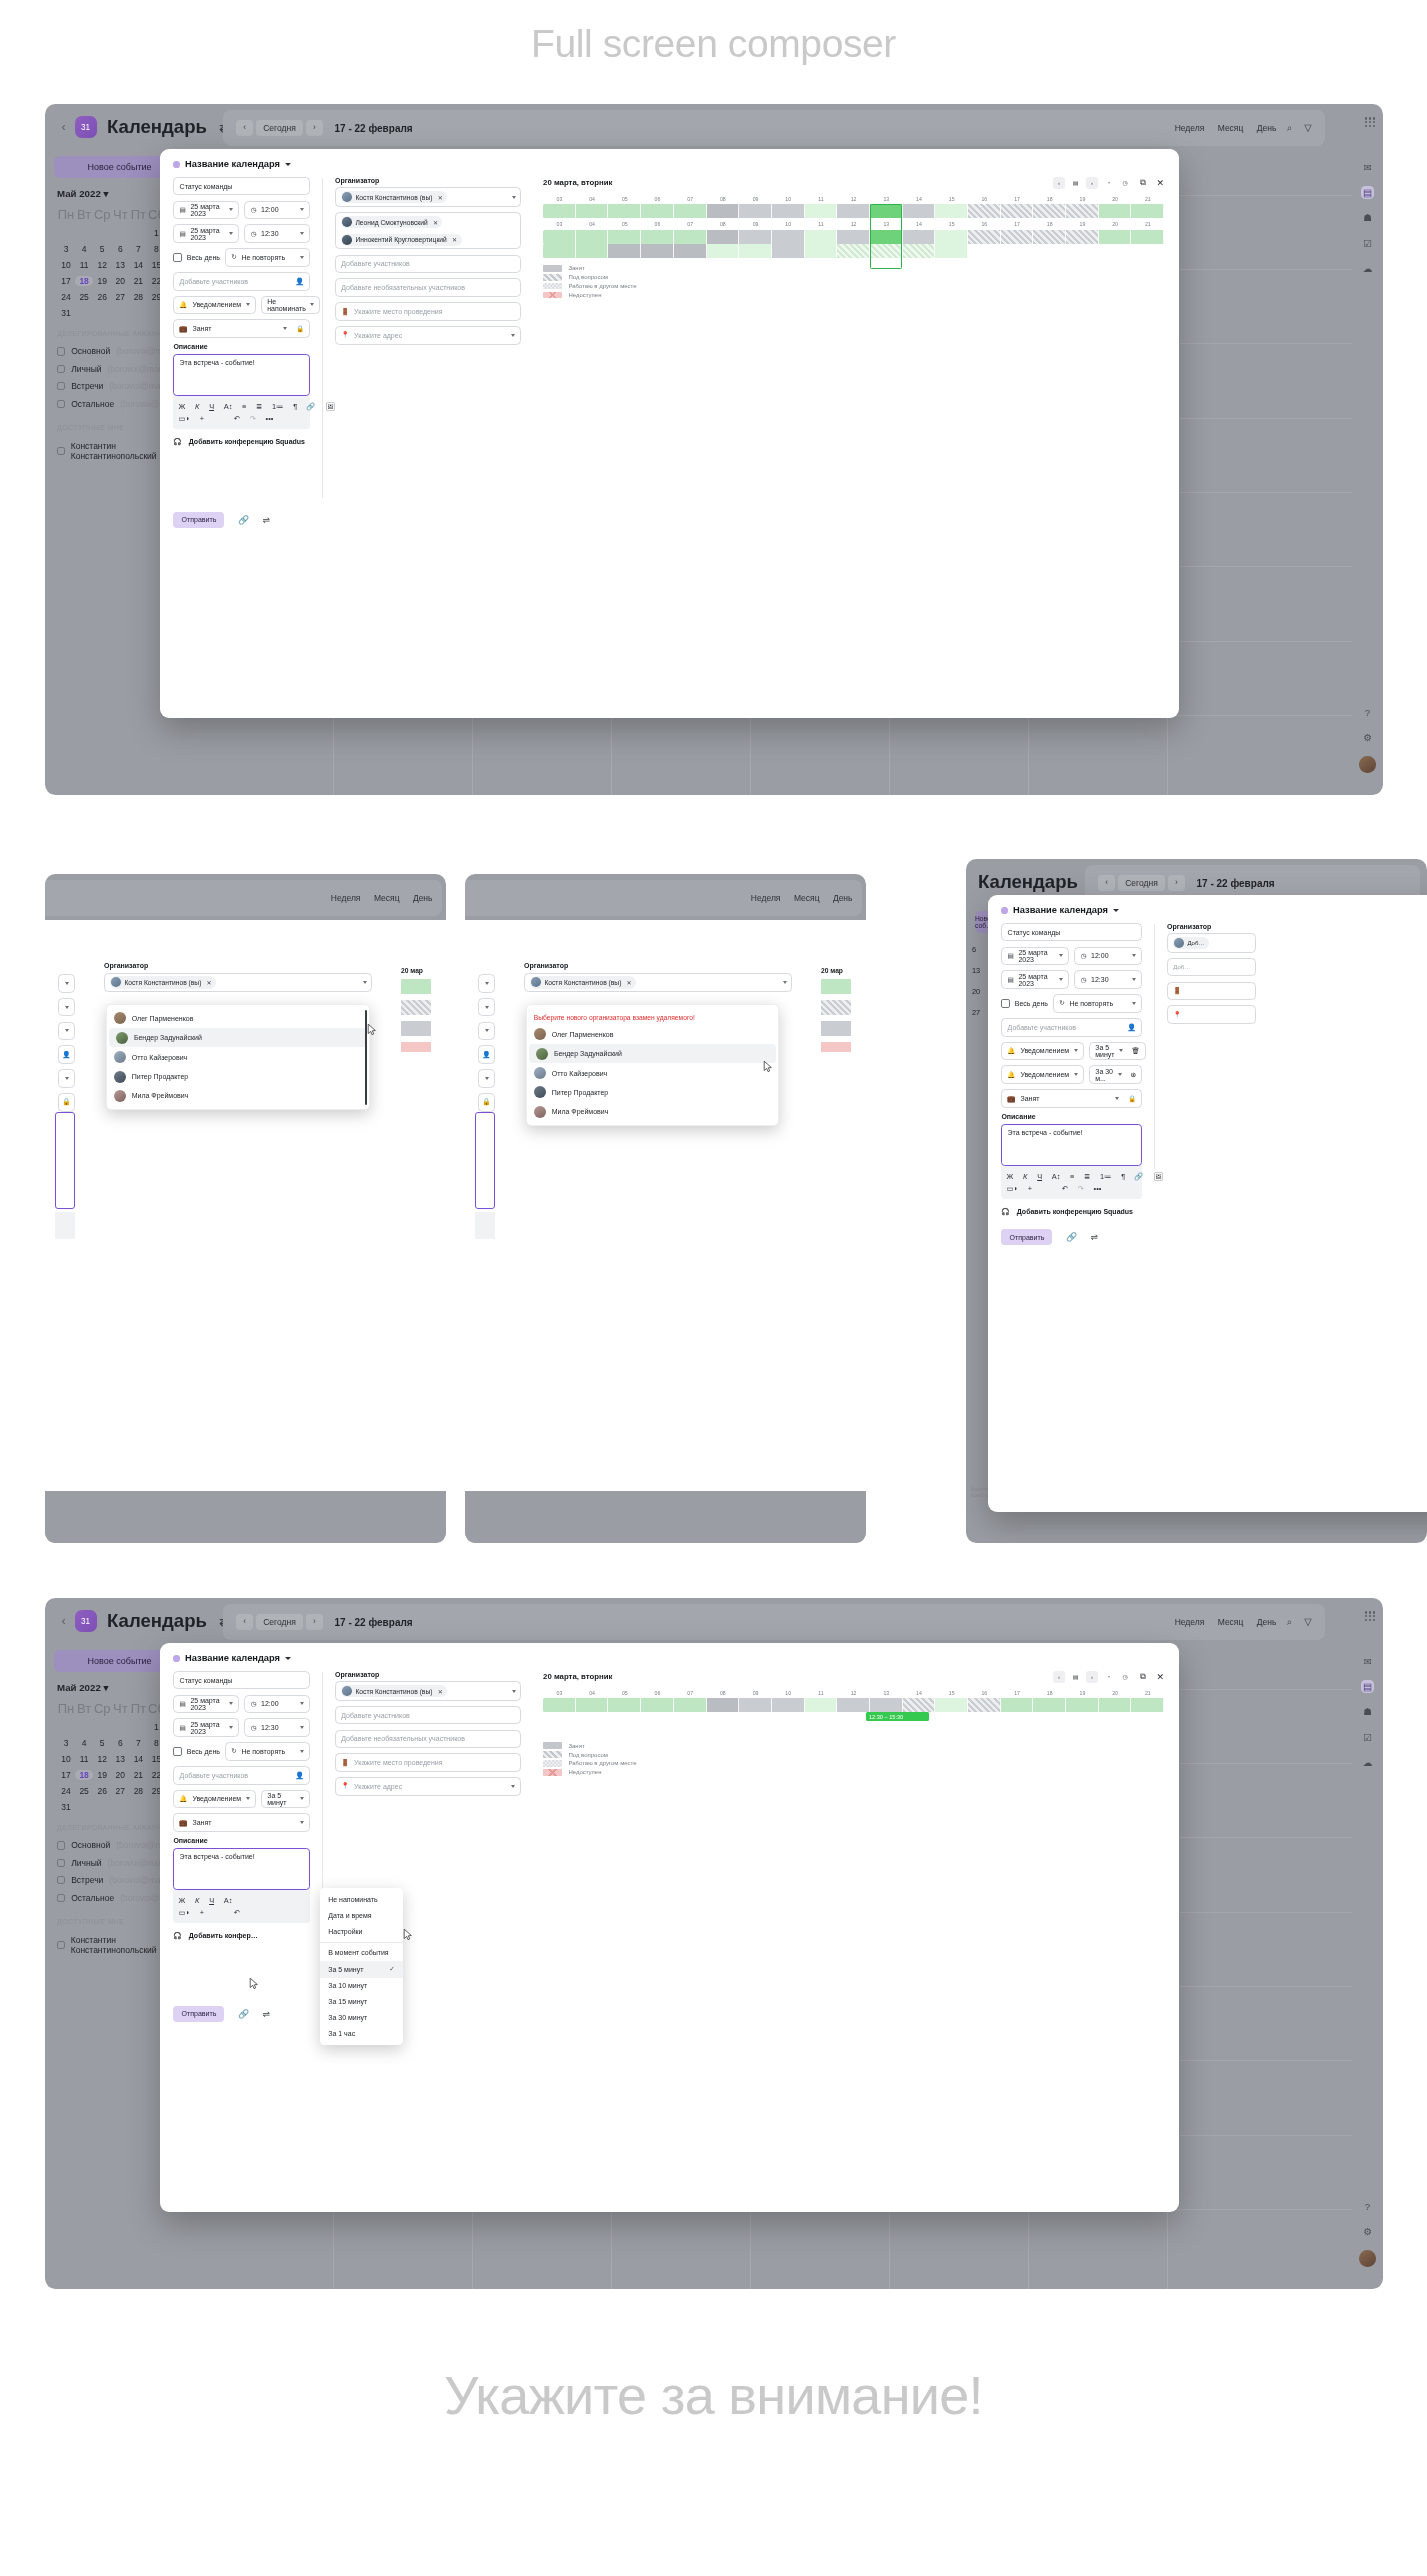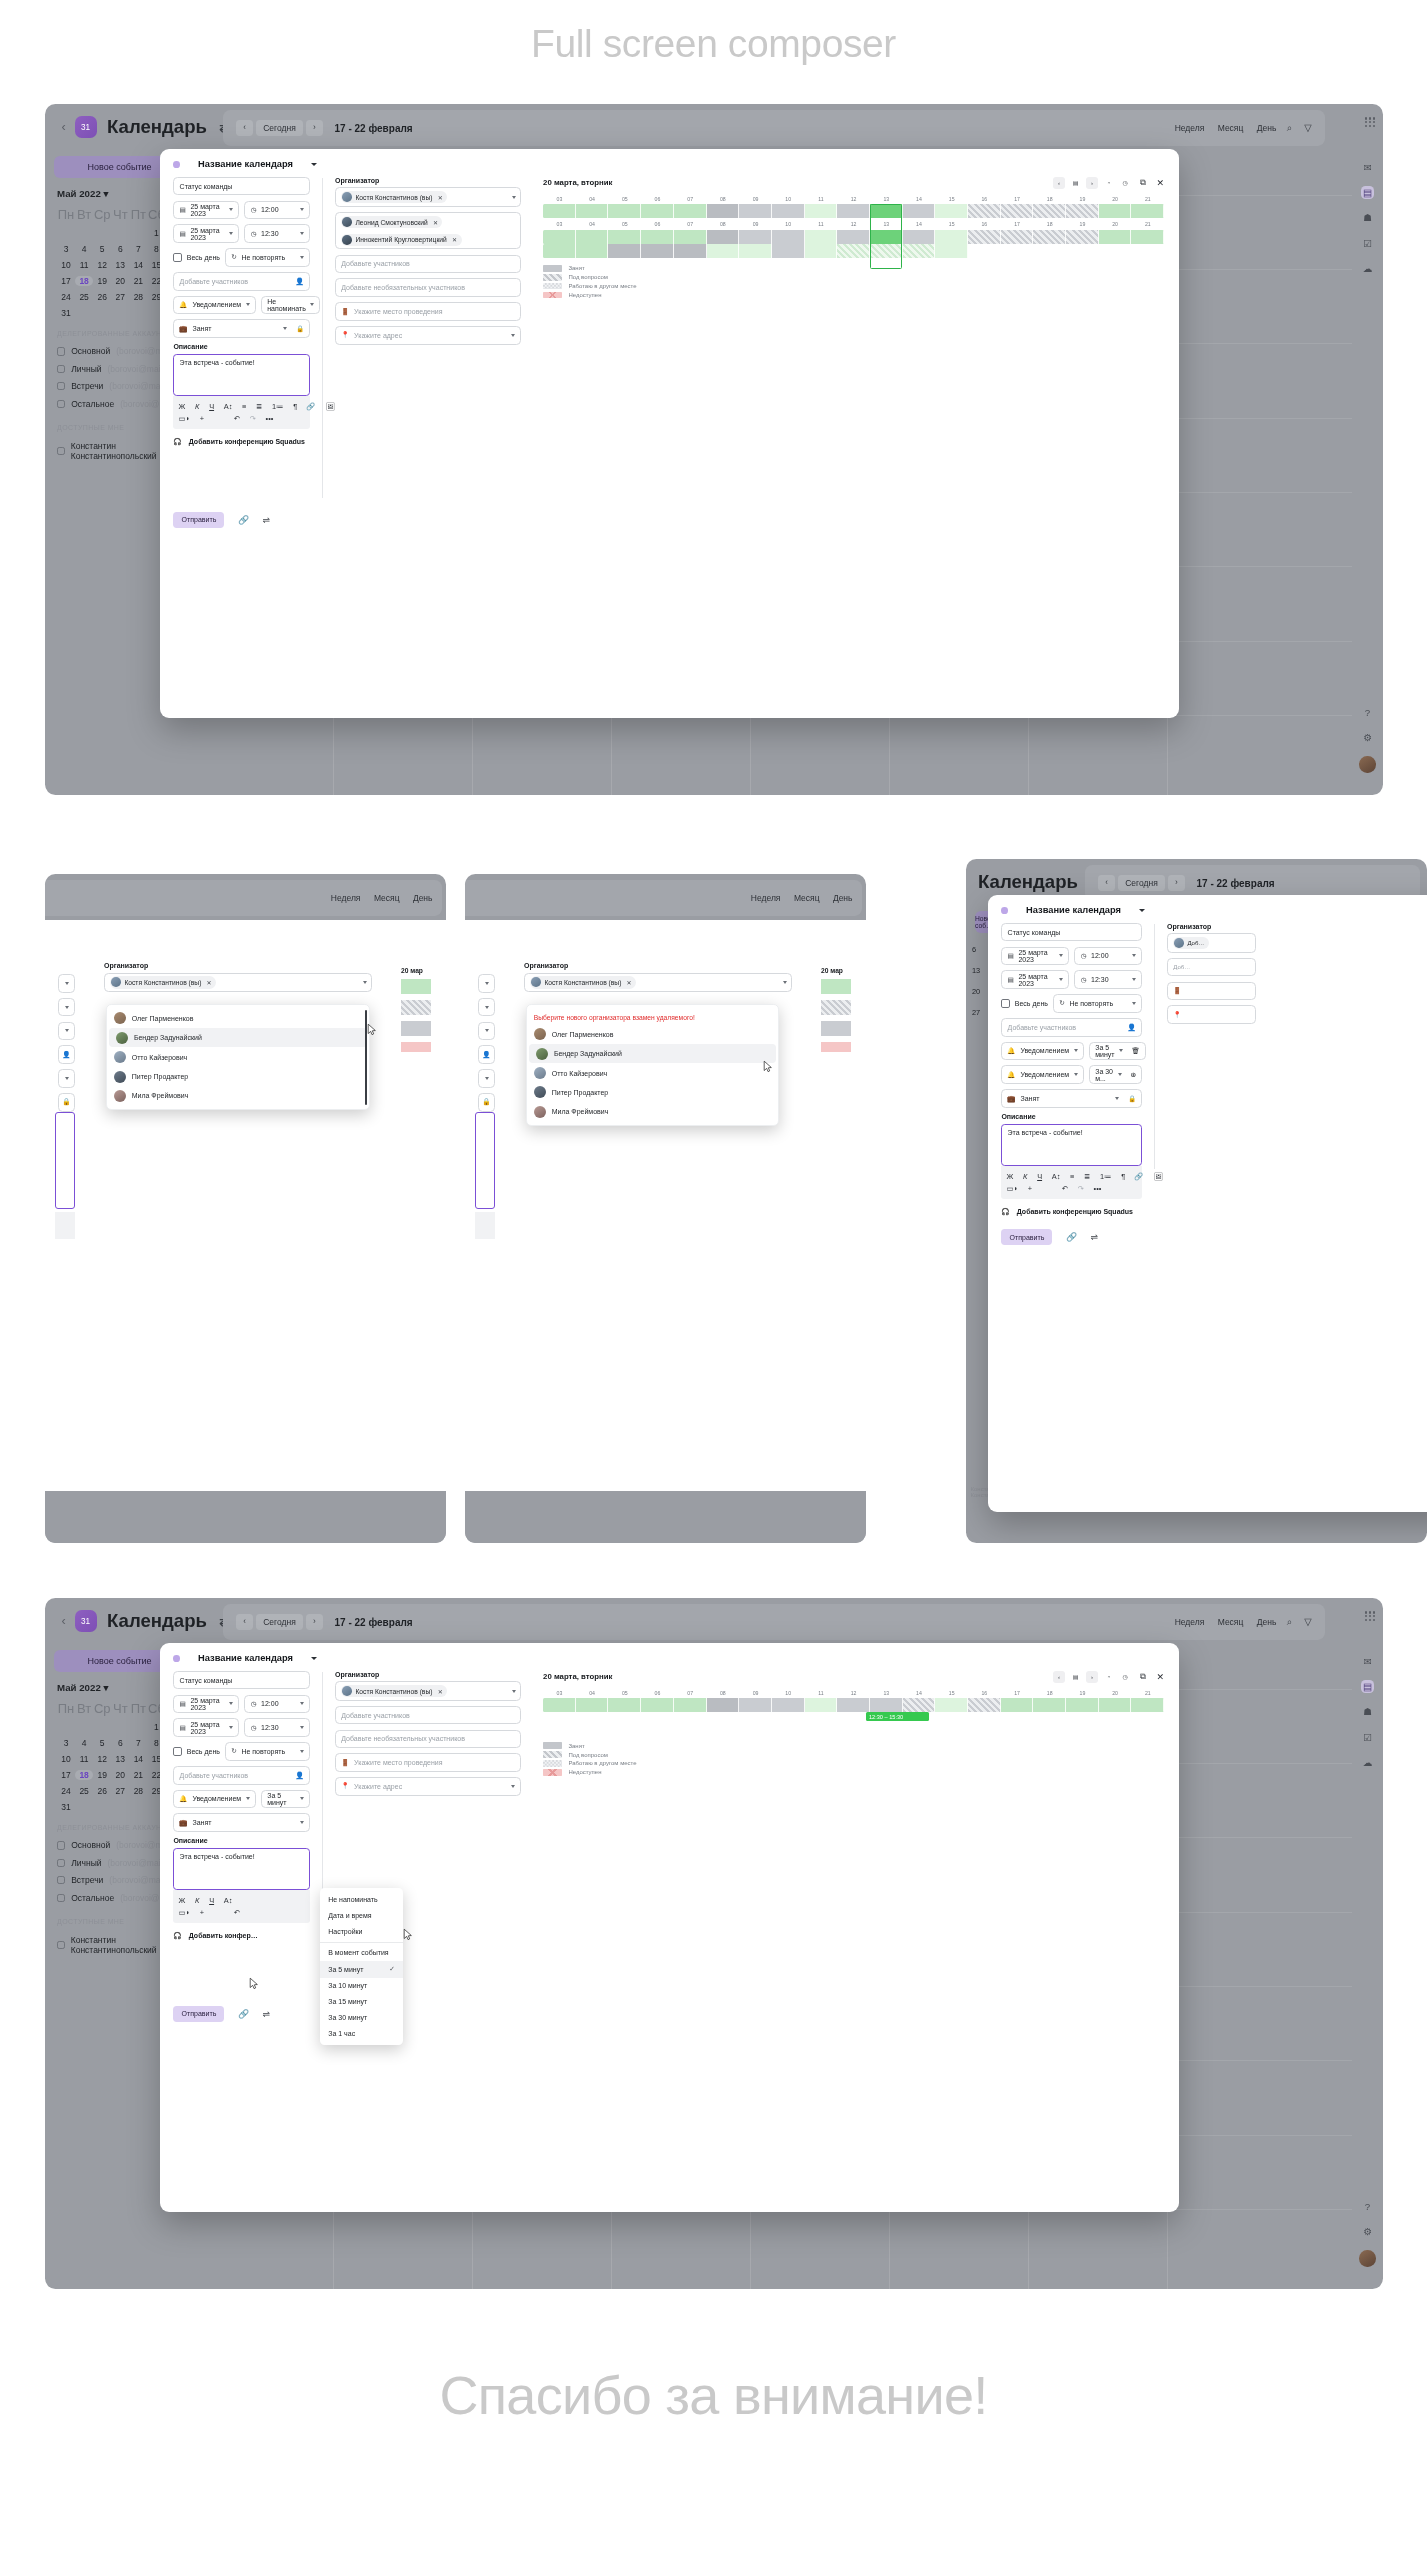--- a/index.html
+++ b/index.html
@@ -98,21 +98,21 @@
   .week-grid { position: absolute; left: 149px; top: 46px; right: 31px; bottom: 0; }
   .week-grid .vline { position: absolute; top: 0; bottom: 0; width: 0.7px; background: rgba(255,255,255,.13); }
   .week-grid .hline { position: absolute; left: 0; right: 0; height: 0.7px; background: rgba(255,255,255,.10); }
 
   
   .composer {
     position: absolute; background: #ffffff; border-radius: 9px;
     box-shadow: 0 12px 33px rgba(0,0,0,.26);
     overflow: hidden;
   }
-  .comp-head { display: flex; align-items: center; gap: 18px; padding: 10.4px 0 7.4px 13.4px; }
+  .comp-head { display: flex; align-items: center; gap: 5px; padding: 10.4px 0 7.4px 13.4px; }
   .cal-dot { width: 6.7px; height: 6.7px; border-radius: 50%; background: #bda7e8; }
   .comp-head-title { font-size: 9.3px; font-weight: 700; color: #15181c; }
   .caret { width: 0; height: 0; border-left: 3px solid transparent; border-right: 3px solid transparent; border-top: 3.7px solid #2b2f35; }
 
   .comp-body { display: flex; padding: 0 0 0 13.4px; }
   .col-left { width: 137px; }
   .col-div { width: 0.7px; background: #e4e6e9; margin: 1.5px 12px 0 12px; }
   .col-mid { width: 137px; }
   .col-right { flex: 1; padding-left: 7.4px; }
 
@@ -1406,14 +1406,14 @@
         <path d="M4 2 L4 19 L8.5 15 L11 21 L14 19.5 L11.5 14 L17 13.5 Z" fill="#fff" stroke="#222" stroke-width="1.3"></path>
       </svg>
   </div>
   <div class="cursor" style="left:357px; top:330px;">
     <svg viewBox="0 0 20 24">
         <path d="M4 2 L4 19 L8.5 15 L11 21 L14 19.5 L11.5 14 L17 13.5 Z" fill="#fff" stroke="#222" stroke-width="1.3"></path>
       </svg>
   </div>
 </div>
 
-<div class="page-footer">Спасибо за внимание!</div>
+<div class="page-footer">Укажите за внимание!</div>
 
 
 </body></html>

